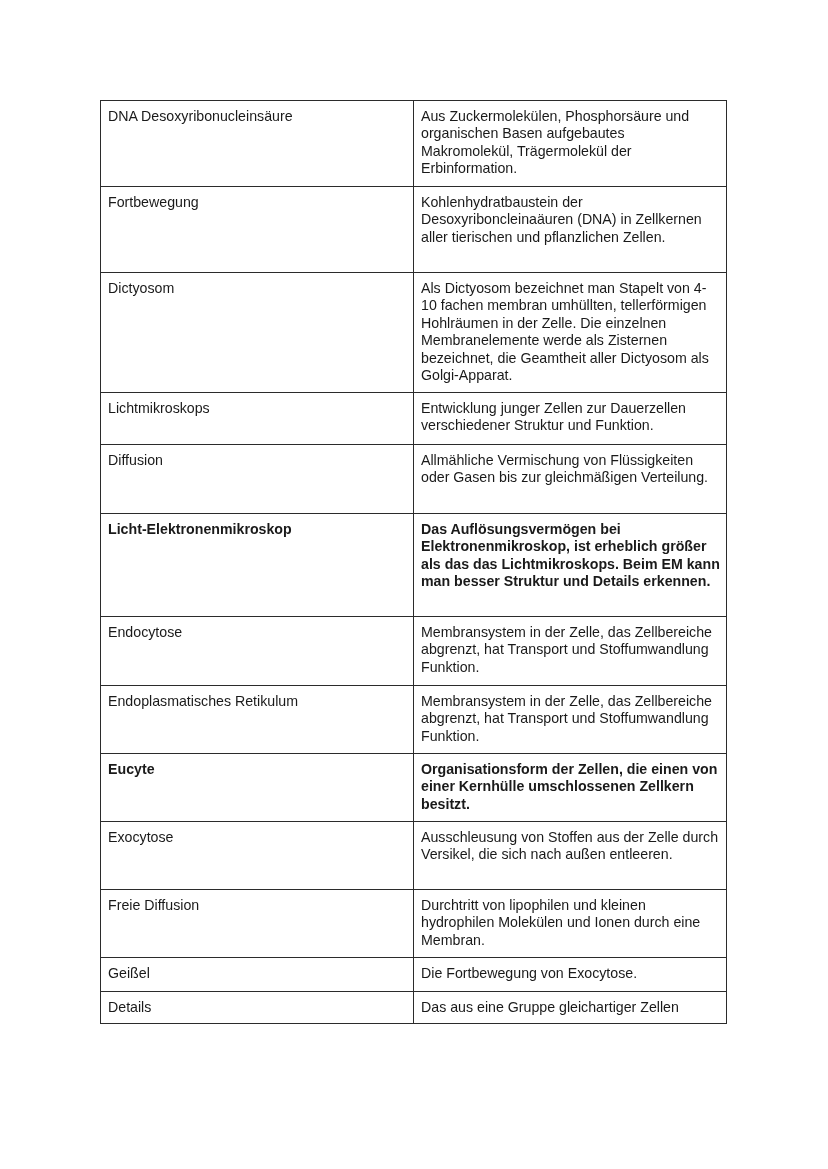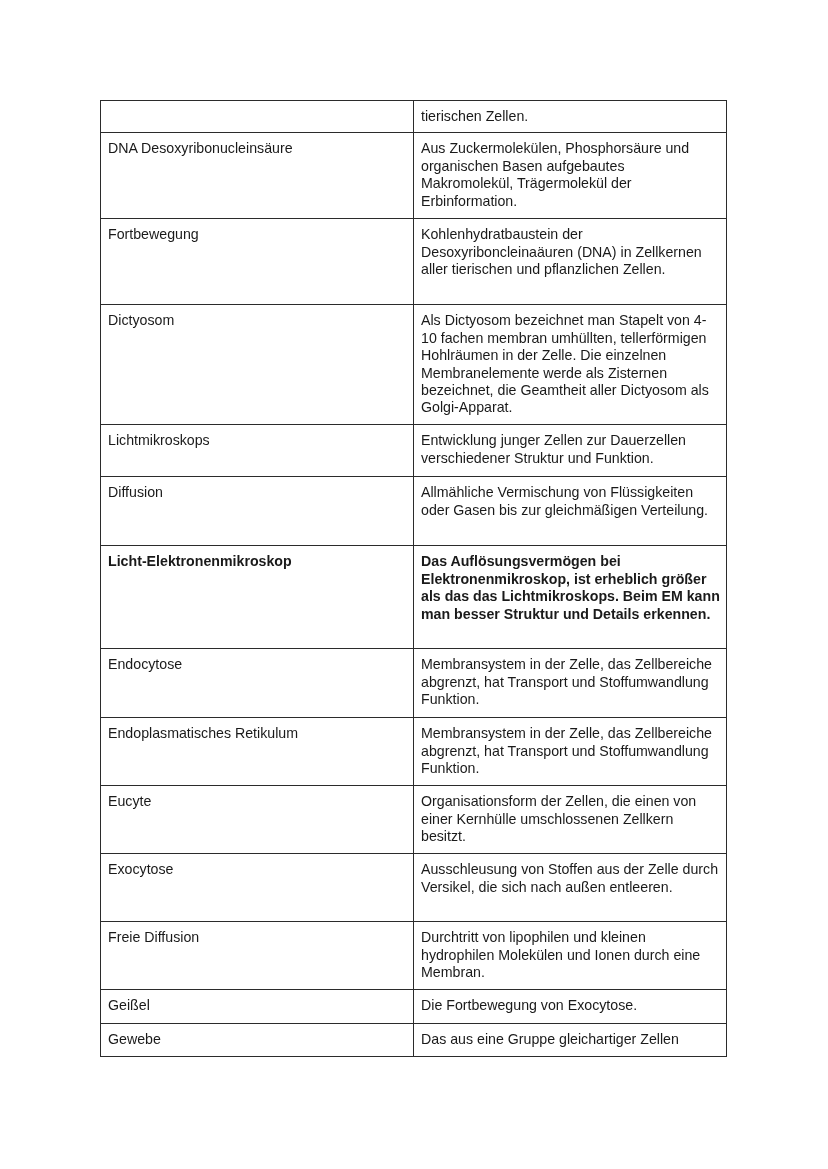--- a/index.html
+++ b/index.html
@@ -41,36 +41,32 @@
     table.glossary td.def  { width: 299px; }
     tr.r0  td { height: 17px; }
     tr.r1  td { height: 71px; }
     tr.r2  td { height: 71px; }
     tr.r3  td { height: 105px; }
     tr.r4  td { height: 37px; }
     tr.r5  td { height: 54px; margin-left: 19px; }
     tr.r6  td { height: 88px; font-weight: bold; }
     tr.r7  td { height: 54px; }
     tr.r8  td { height: 53px; }
-    tr.r9  td { height: 53px; }
+    tr.r9  td { height: 53px; font-weight: bold; }
     tr.r10 td { height: 53px; }
     tr.r11 td { height: 53px; }
     tr.r12 td { height: 19px; }
     tr.r13 td { height: 17px; }
   </style>
 </head>
 <body>
 
 <div class="page">
   <table class="glossary">
     <tbody>
-      <tr class="r0">
-        <td class="term"></td>
-        <td class="def">tierischen Zellen.</td>
-      </tr>
       <tr class="r1">
         <td class="term">DNA Desoxyribonucleinsäure</td>
         <td class="def">Aus Zuckermolekülen, Phosphorsäure und organischen Basen aufgebautes Makromolekül, Trägermolekül der Erbinformation.</td>
       </tr>
       <tr class="r2">
         <td class="term">Fortbewegung</td>
         <td class="def">Kohlenhydratbaustein der Desoxyriboncleinaäuren (DNA) in Zellkernen aller tierischen und pflanzlichen Zellen.</td>
       </tr>
       <tr class="r3">
         <td class="term">Dictyosom</td>
@@ -106,18 +102,18 @@
       </tr>
       <tr class="r11">
         <td class="term">Freie Diffusion</td>
         <td class="def">Durchtritt von lipophilen und kleinen hydrophilen Molekülen und Ionen durch eine Membran.</td>
       </tr>
       <tr class="r12">
         <td class="term">Geißel</td>
         <td class="def">Die Fortbewegung von Exocytose.</td>
       </tr>
       <tr class="r13">
-        <td class="term">Gewebe</td>
+        <td class="term">Details</td>
         <td class="def">Das aus eine Gruppe gleichartiger Zellen</td>
       </tr>
     </tbody>
   </table>
 </div>
 
 </body></html>

